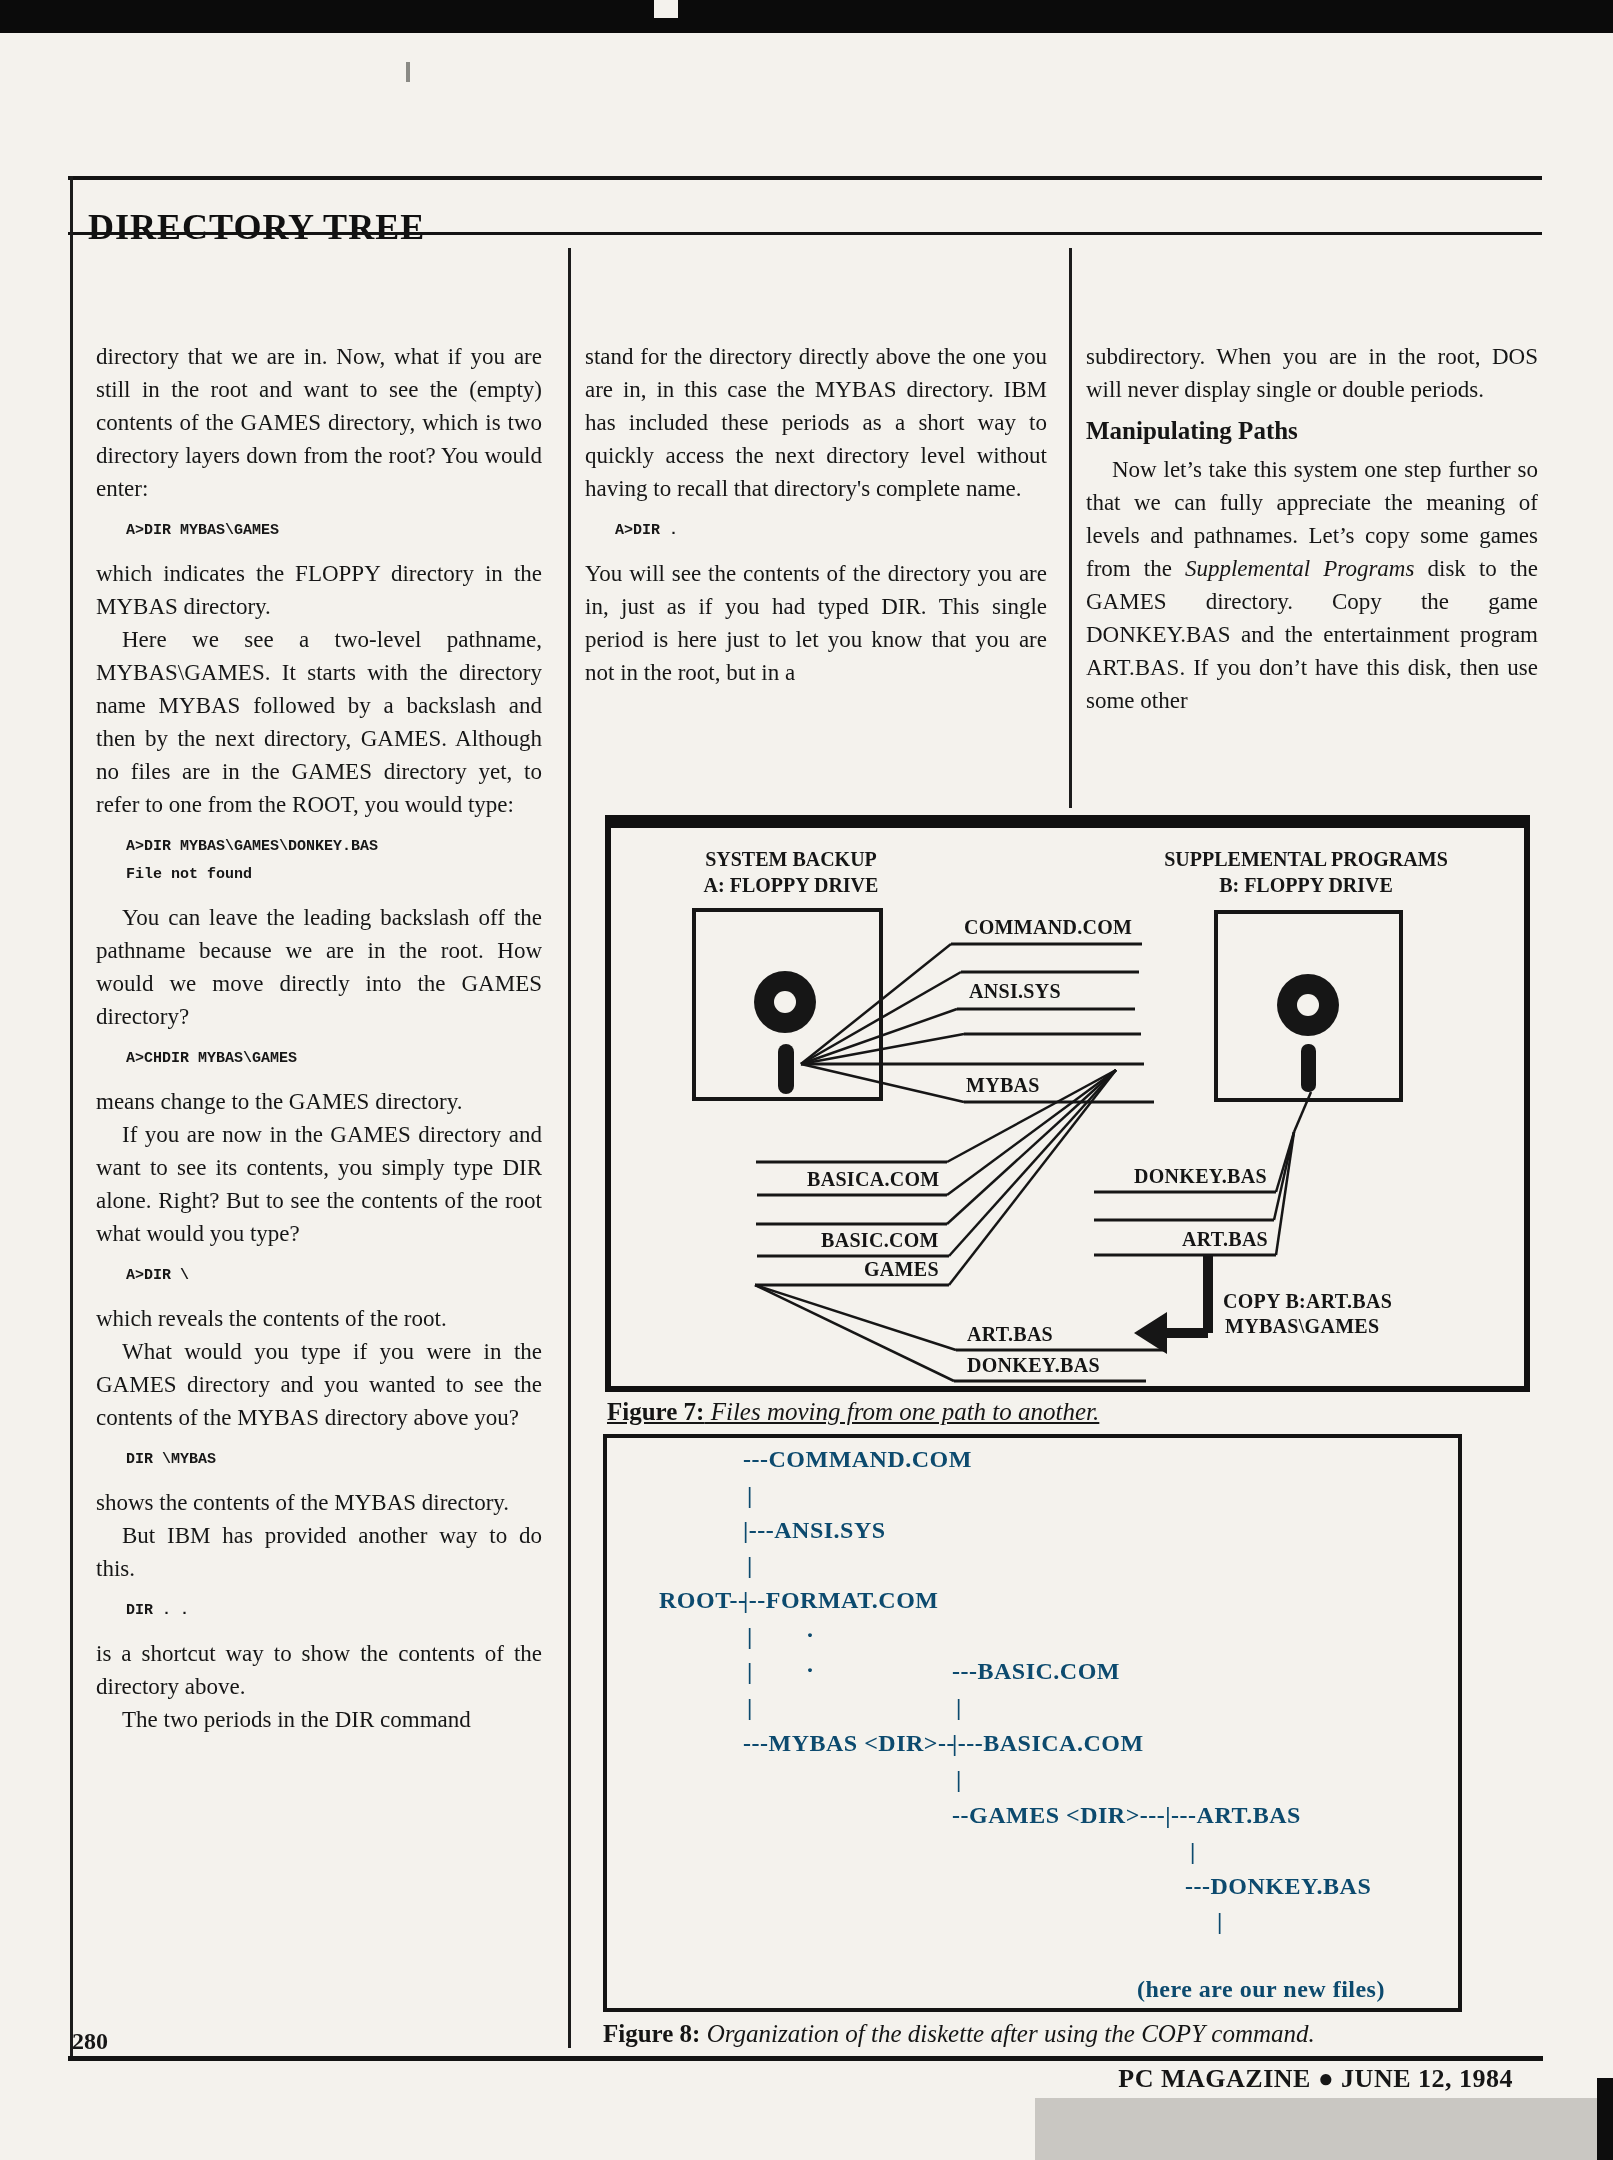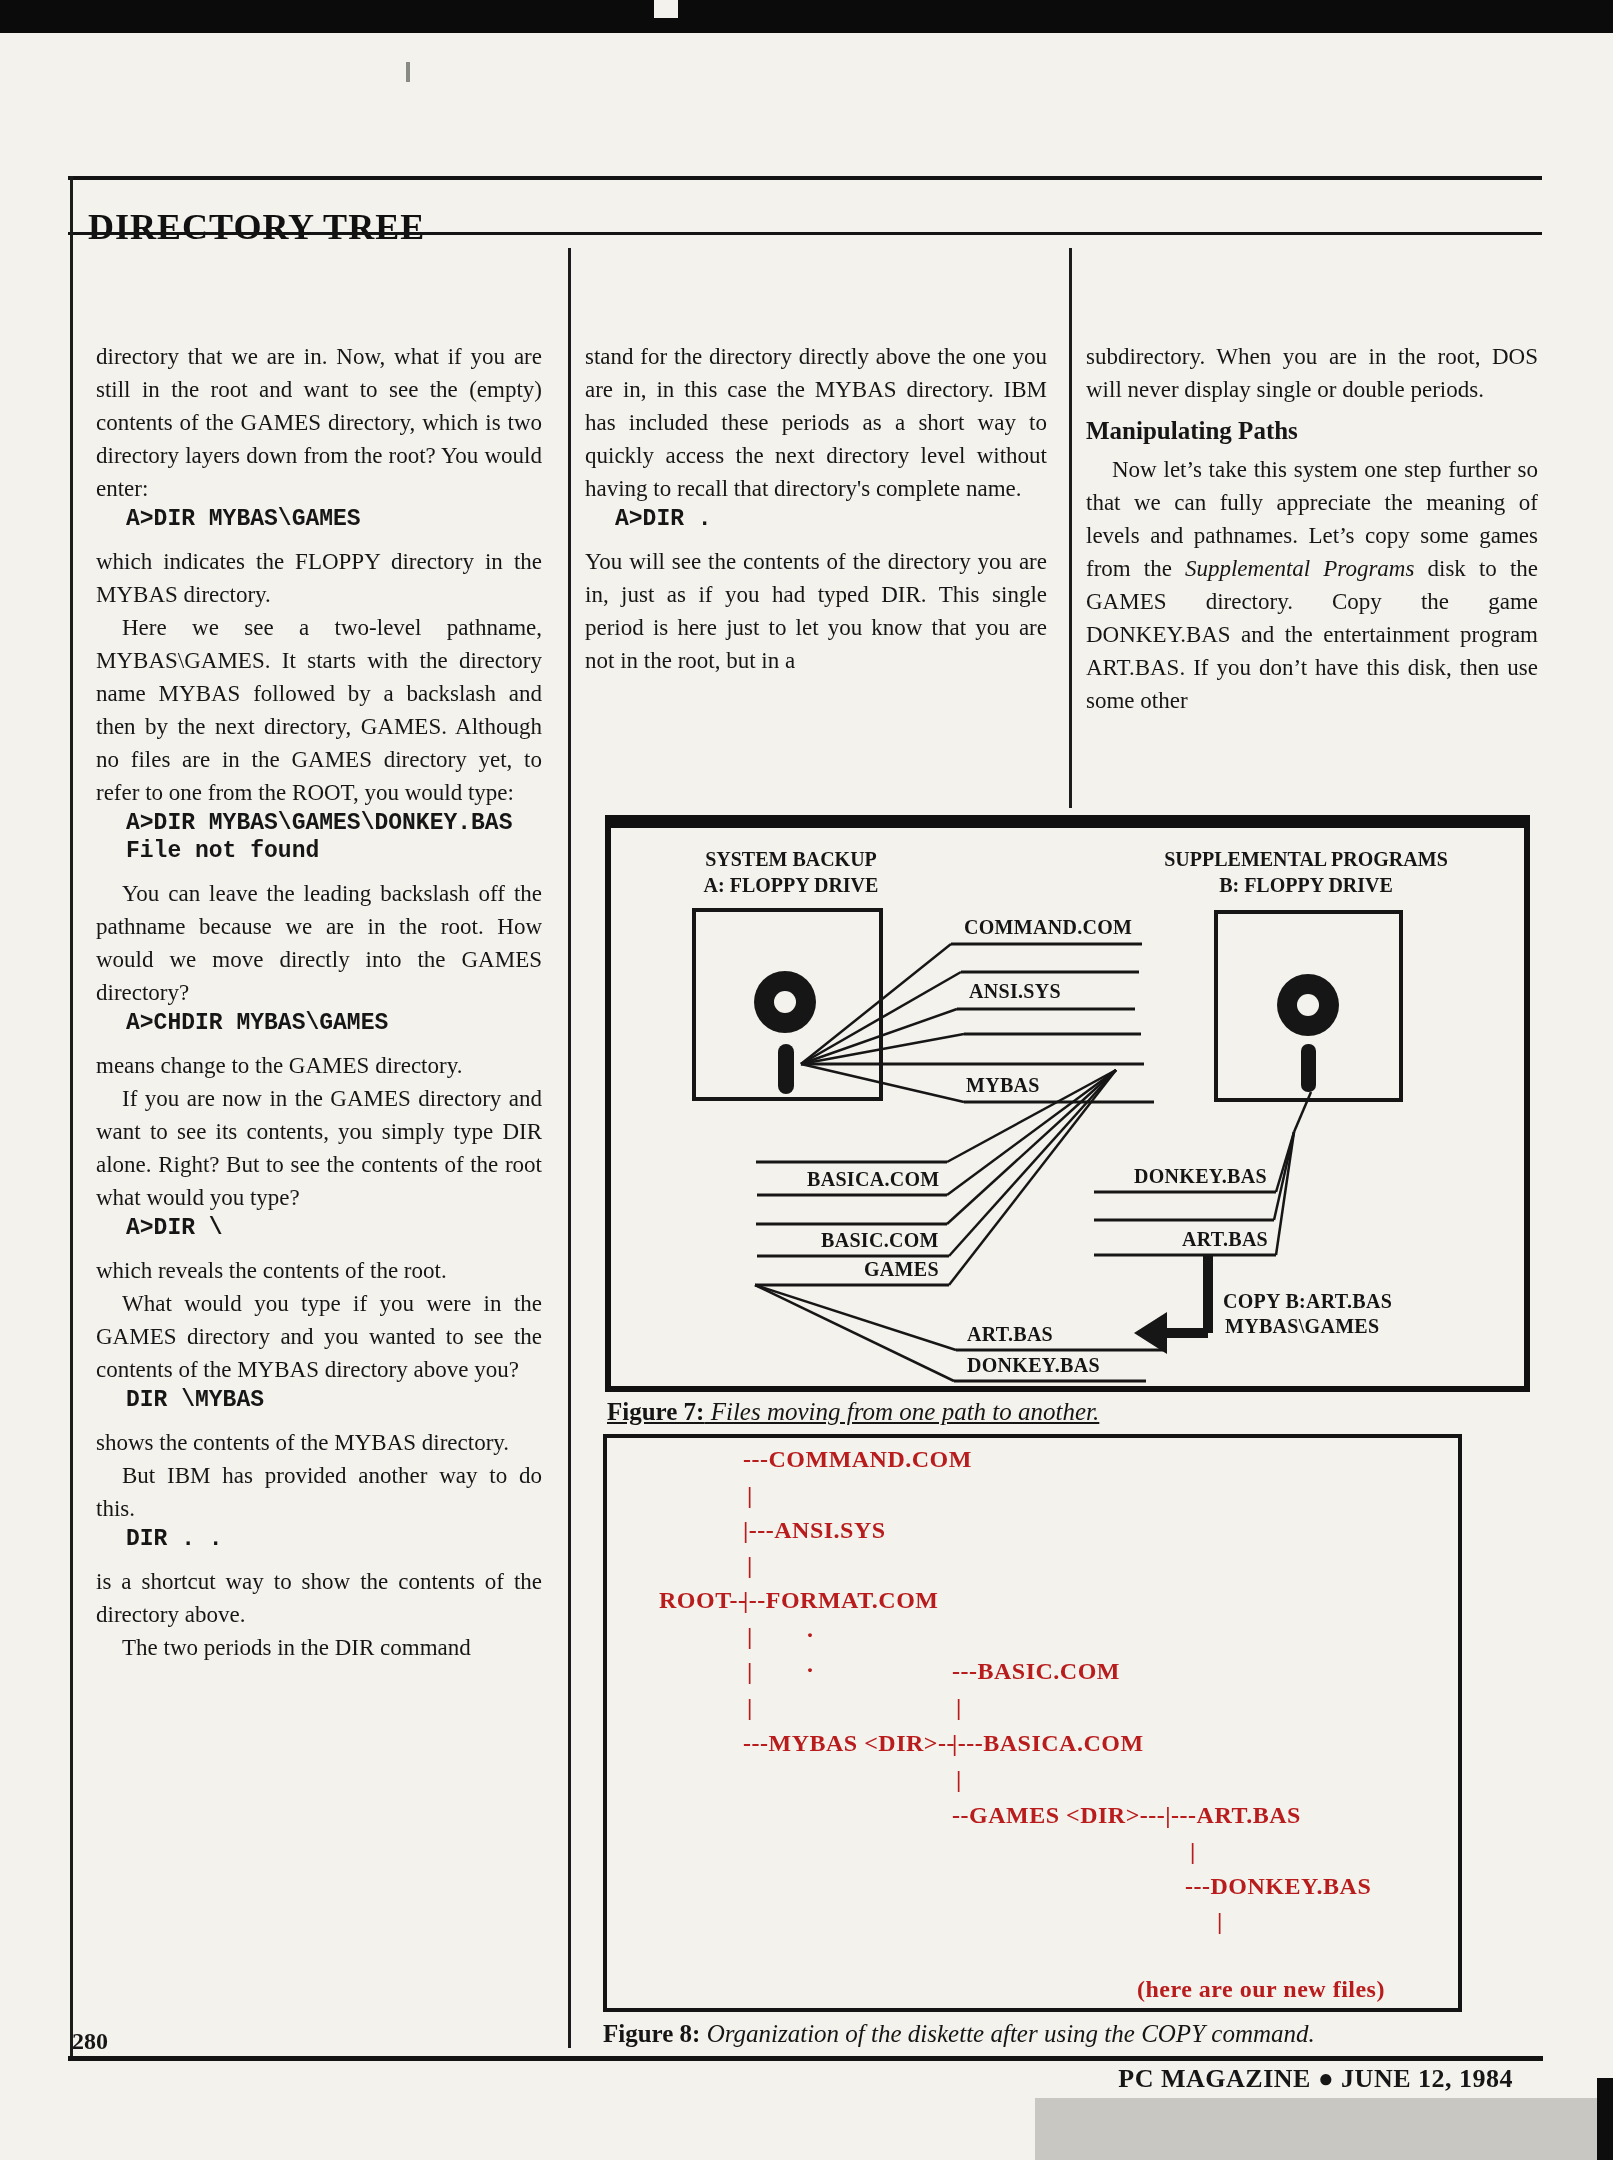--- a/index.html
+++ b/index.html
@@ -5,39 +5,39 @@
   html,body{margin:0;padding:0;background:#e9e7e2;}
   .page{position:relative;width:1613px;height:2160px;background:#f4f2ed;
         font-family:"Liberation Serif",serif;color:#161616;overflow:hidden;}
   .hrule{position:absolute;background:#141414;}
   .vrule{position:absolute;background:#1c1c1c;}
   .title{position:absolute;left:88px;top:182px;font-size:36px;font-weight:700;
          letter-spacing:1px;color:#111;}
   .col{position:absolute;text-align:justify;font-size:23px;line-height:33px;}
   .col p{margin:0;}
   .col p.ind{text-indent:26px;}
-  .codeblock{margin:0 0 12px 30px;font-family:"Liberation Mono",monospace;
-             font-weight:700;font-size:23px;line-height:28px;white-space:pre;}
+  .codeblock{margin:12px 0 12px 30px;font-family:"Liberation Mono",monospace;
+             font-weight:700;font-size:15px;line-height:28px;white-space:pre;}
   .heading{margin:8px 0 6px 0;font-size:25px;font-weight:700;text-align:left;}
   
   .fig7{position:absolute;left:605px;top:815px;width:913px;height:558px;
         border:solid #111;border-width:13px 6px 6px 6px;background:transparent;}
   .fig7 svg{position:absolute;left:0;top:0;}
   .flabel{position:absolute;font-size:20px;font-weight:700;letter-spacing:.3px;
           white-space:nowrap;color:#151515;}
   .drvlabel{position:absolute;text-align:center;font-size:20px;font-weight:700;
             line-height:26px;white-space:nowrap;}
   .caption{position:absolute;font-size:25px;white-space:nowrap;color:#151515;}
   .caption .cl{font-weight:700;font-style:normal;}
   .caption .ct{font-style:italic;}
   
   .fig8{position:absolute;left:603px;top:1434px;width:851px;height:570px;
         border:4px solid #141414;}
   .t8{position:absolute;font-size:24px;font-weight:700;letter-spacing:.5px;
-      white-space:pre;color:#b91c1c;}
+      white-space:pre;color:#0c4a6e;}
   .footer-num{position:absolute;left:72px;top:2028px;font-size:24px;font-weight:700;}
   .footer-right{position:absolute;right:100px;top:2064px;font-size:26px;font-weight:700;
                 letter-spacing:.5px;}
   .artifact{position:absolute;}
 </style>
 </head>
 <body>
 
 <div class="page">
 

